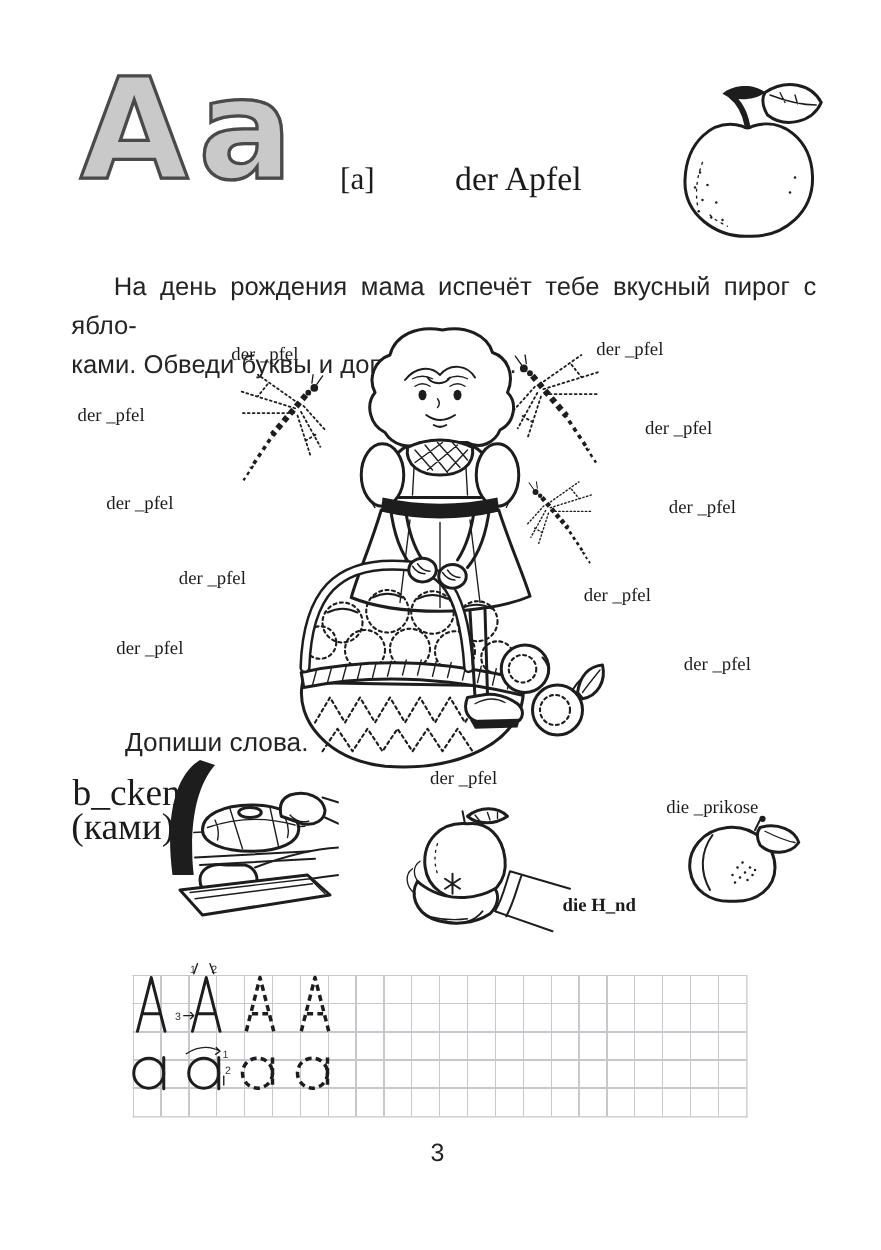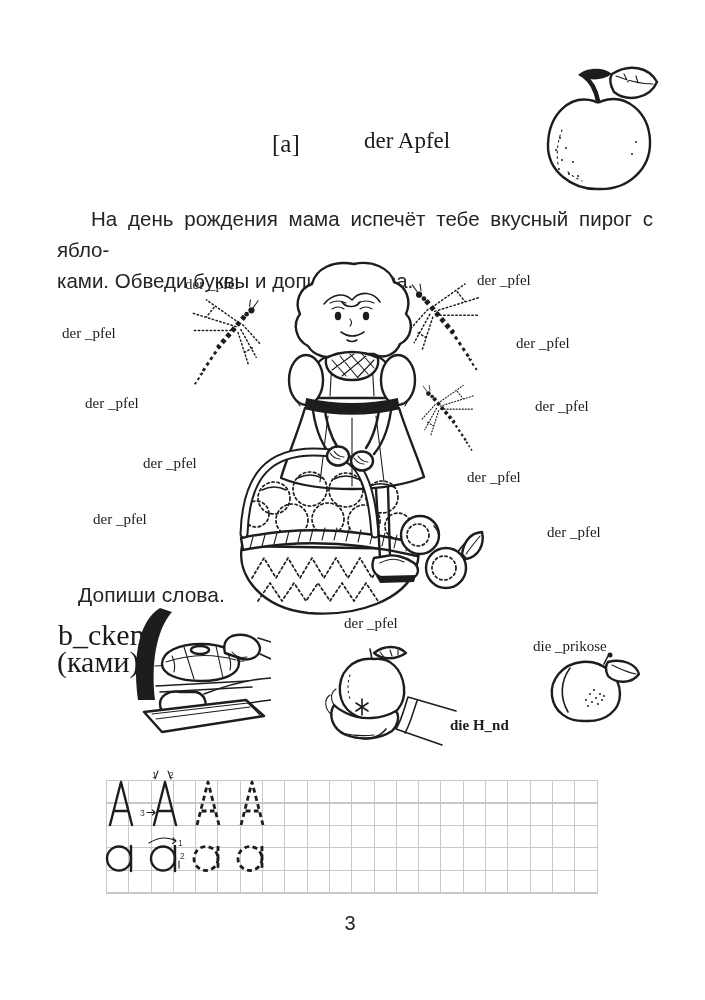--- a/index.html
+++ b/index.html
@@ -8,21 +8,21 @@
   .abs{position:absolute;}
   .serif{font-family:"Liberation Serif",serif;color:#1b1b1b;}
   .sans{font-family:"Liberation Sans",sans-serif;color:#242424;}
   .lbl{font-size:15px;white-space:nowrap;}
   .word{font-size:30px;white-space:nowrap;}
   .big-letters{font-family:"DejaVu Sans",sans-serif;font-weight:700;font-size:112px;line-height:1;
       letter-spacing:8px;color:#c9c9c9;-webkit-text-stroke:2.6px #4a4a4a;
       background:linear-gradient(155deg,#f7f7f7 10%,#d8d8d8 45%,#909090 100%);
       -webkit-background-clip:text;background-clip:text;}
   .phonetic{font-size:25px;}
-  .keyword{font-size:23px;text-align:center;}
+  .keyword{font-size:27px;text-align:center;}
   .instr{width:596px;font-size:20.5px;line-height:31px;}
   .instr .l1{text-indent:34px;text-align:justify;text-align-last:justify;}
   .heading2{font-size:21px;}
   .pagenum{font-size:20px;width:40px;text-align:center;}
   
   svg .ink, svg path, svg circle, svg ellipse, svg line, svg polyline{
       stroke:#1d1d1d;fill:none;stroke-width:2.4;stroke-linecap:round;stroke-linejoin:round;}
   svg .fillw{fill:#ffffff;}
   svg .dark{fill:#1d1d1d;stroke:none;}
   svg .thin{stroke-width:1.1;}
@@ -41,20 +41,21 @@
   .grid{left:106px;top:780px;width:491px;height:113px;
       background-image:repeating-linear-gradient(to right,#c7c7ce 0 1px,transparent 1px 22.3px),
                        repeating-linear-gradient(to bottom,#c7c7ce 0 1px,transparent 1px 22.5px);
       border-right:1px solid #c7c7ce;border-bottom:1px solid #c7c7ce;}
 </style>
 </head>
 <body>
 
 <div class="page">
 
+  <div class="abs big-letters" style="left:64px;top:48px;">Aa</div>
   <div class="abs serif phonetic" style="left:272px;top:130px;">[a]</div>
   <div class="abs serif keyword" style="left:364px;top:128px;">der Apfel</div>
 
   <svg class="abs" style="left:532px;top:54px;" width="135" height="140" viewBox="0 0 135 140" aria-hidden="true">
     <path class="fillw" d="M62 47 C38 40 17 60 16 90 C15 117 40 136 67 135 C96 136 119 115 118 87 C117 58 94 39 70 47 C67 49 65 49 62 47 Z"></path>
     <path d="M66 47 C64 36 60 28 52 22" style="stroke-width:4.5"></path>
     <path class="dark" d="M46 21 C55 13 72 13 80 20 C71 27 55 27 46 21 Z"></path>
     <path class="fillw" d="M80 20 C97 9 117 13 125 28 C118 44 96 49 82 38 C78 31 77 25 80 20 Z"></path>
     <path class="thin" d="M84 22 C97 27 109 30 121 30 M92 20 L96 28 M104 22 L106 29"></path>
     <path class="thin" d="M30 76 C26 86 24 98 26 110 M36 118 C40 122 44 124 50 127" style="stroke-dasharray:1.5 4"></path>
@@ -65,21 +66,21 @@
         <circle cx="27" cy="115" r="1" class="dark"></circle>
       <circle cx="37" cy="120" r="1" class="dark"></circle>
         <circle cx="41" cy="108" r="1" class="dark"></circle>
       <circle cx="34" cy="94" r="1" class="dark"></circle>
         <circle cx="100" cy="100" r="1" class="dark"></circle>
       <circle cx="104" cy="88" r="1" class="dark"></circle>
         <circle cx="46" cy="122" r="1" class="dark"></circle>
     </g>
   </svg>
 
-  <div class="abs sans instr" style="left:57px;top:203px;">
+  <div class="abs sans instr" style="left:57px;top:214px;">
     <div class="l1">На день рождения мама испечёт тебе вкусный пирог с ябло-</div>
     <div class="l2">ками. Обведи буквы и допиши слова.</div>
   </div>
 
   <div class="abs serif lbl" style="left:185px;top:276px;">der _pfel</div>
   <div class="abs serif lbl" style="left:62px;top:325px;">der _pfel</div>
   <div class="abs serif lbl" style="left:85px;top:395px;">der _pfel</div>
   <div class="abs serif lbl" style="left:143px;top:455px;">der _pfel</div>
   <div class="abs serif lbl" style="left:93px;top:511px;">der _pfel</div>
 
@@ -186,21 +187,21 @@
     <circle class="dot" cx="20" cy="23" r="11"></circle>
     <path class="med" d="M36 14 Q41 19 41 26"></path>
     <circle class="fillw" cx="48" cy="56" r="20"></circle>
     <circle class="dot" cx="46" cy="56" r="12"></circle>
     <path class="med" d="M60 40 Q66 30 76 25"></path>
     <circle class="dark" cx="77" cy="24" r="2.2"></circle>
     <path class="fillw" d="M64 42 C66 29 73 21 84 20 C87 33 80 45 68 47 Z"></path>
     <path class="thin" d="M68 42 C73 35 78 29 82 24"></path>
   </svg>
 
-  <div class="abs sans heading2" style="left:78px;top:583px;">Допиши слова.</div>
+  <div class="abs sans heading2" style="left:100px;top:583px;">Допиши слова.</div>
 
   <div class="abs serif word" style="left:58px;top:618px;">b_cken</div>
   <div class="abs serif word" style="left:57px;top:645px;">(ками)</div>
 
   <svg class="abs" style="left:126px;top:604px;" width="145" height="135" viewBox="0 0 145 135" aria-hidden="true">
     <path class="dark" d="M12 96 C6 50 14 16 34 4 L46 8 C30 26 25 60 29 96 Z"></path>
     <path class="thin" d="M29 62 L118 57"></path>
 
     <path class="fillw" d="M36 60 C36 48 52 40 75 40 C98 40 113 48 113 59 C113 70 98 77 75 77 C52 77 36 70 36 60 Z"></path>
     <path class="thin" d="M40 58 Q75 46 110 56 M58 43 L68 75 M90 42 L97 74 M46 52 Q50 60 48 68 M102 50 Q106 58 104 66"></path>

